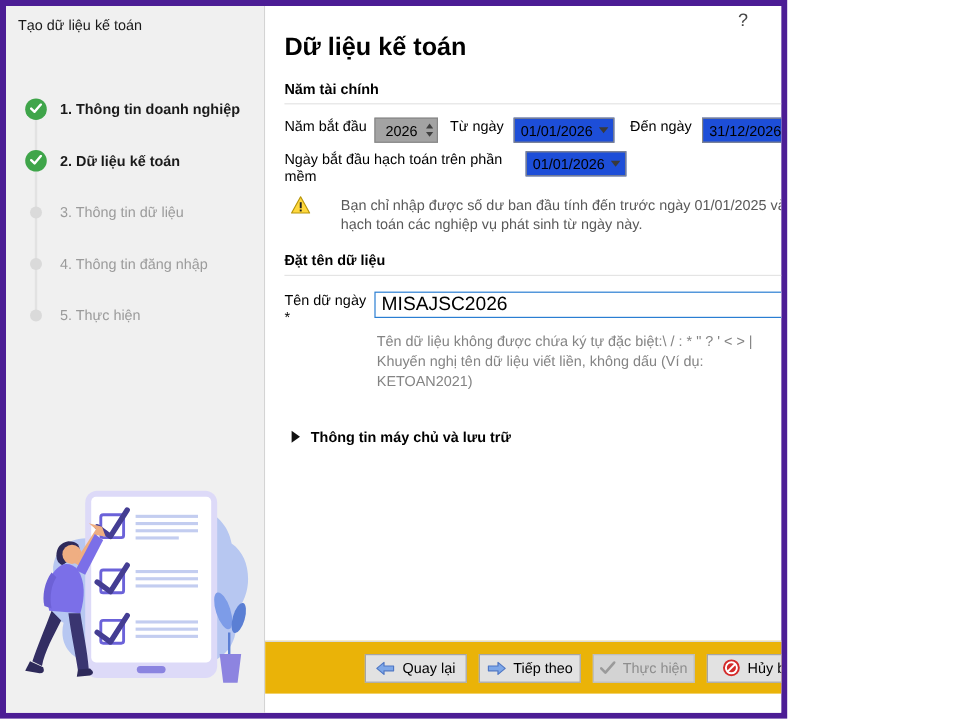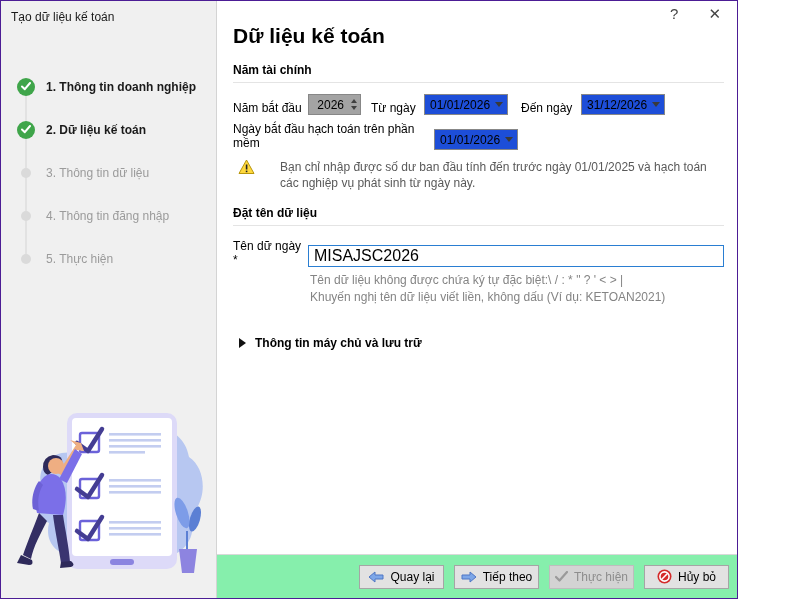--- a/index.html
+++ b/index.html
@@ -4,22 +4,22 @@
 <style>
   * { box-sizing: border-box; margin: 0; padding: 0; }
   html,body { background:#fff; }
   body {
     font-family: "Liberation Sans", sans-serif;
     font-size: 12px;
     color: #000;
     width: 801px;
   }
   .window {
-    width: 738px; height: 599px;
-    border: 1px solid #4c1d95;
+    width: 656px; height: 599px;
+    border: 5px solid #4c1d95;
     background: #fff;
     display: flex;
     position: relative;
     overflow: hidden;
   }
   
   .sidebar {
     width: 216px;
     background: #f0f0f0;
     border-right: 1px solid #d4d4d4;
@@ -51,21 +51,21 @@
   .titlebar-icons {
     position:absolute; top:5px; right:16px;
     display:flex; gap:30px; align-items:center; color:#454545;
   }
   .tb-icon { font-size:15px; cursor:default; line-height:1; }
   .page-title { font-size:21px; font-weight:bold; margin-top:23px; }
   .section-header {
     font-weight:bold; margin-top:15px; padding-bottom:5px;
     border-bottom:1px solid #e4e4e4;
   }
-  .form-row { display:flex; align-items:flex-end; margin-top:11px; }
+  .form-row { display:flex; align-items:flex-start; margin-top:11px; }
   .lbl { flex-shrink:0; }
   .lbl-start { width:75px; }
   .lbl-from  { width:53px; margin-left:10px; }
   .lbl-to    { width:60px; margin-left:13px; }
   .lbl-posting { width:201px; }
   .lbl-name  { width:75px; }
   .spinner {
     width:53px; height:21px; border:1px solid #878787; background:#a3a3a3;
     display:flex; align-items:stretch;
   }
@@ -89,22 +89,22 @@
     flex:1; height:22px; border:1px solid #2a7ed2; background:#fff;
     font-family:"Liberation Sans",sans-serif; font-size:16px;
     padding:0 5px; color:#000; outline:none;
   }
   .hints { margin-left:77px; margin-top:5px; color:#848484; line-height:1.4; }
   .expander { display:flex; align-items:center; gap:9px; margin-top:30px; padding-left:6px; cursor:default; }
   .expander-arrow { width:0; height:0; border-top:5px solid transparent; border-bottom:5px solid transparent; border-left:7px solid #111; }
   .expander-label { font-weight:bold; }
   
   .footer {
-    position:absolute; left:0; right:0; bottom:0; height:44px;
-    border-top:1px solid #d9d9d9; background:#86efac;
+    position:absolute; left:0; right:0; bottom:16px; height:44px;
+    border-top:1px solid #d9d9d9; background:#eab308;
     display:flex; align-items:center; justify-content:flex-end;
     gap:10px; padding-right:8px;
   }
   .btn {
     width:85px; height:24px;
     background:#e2e2e2; border:1px solid #a5a5a5;
     display:flex; align-items:center; justify-content:center; gap:6px;
     font-family:"Liberation Sans",sans-serif; font-size:12px; color:#000;
     cursor:default;
   }

